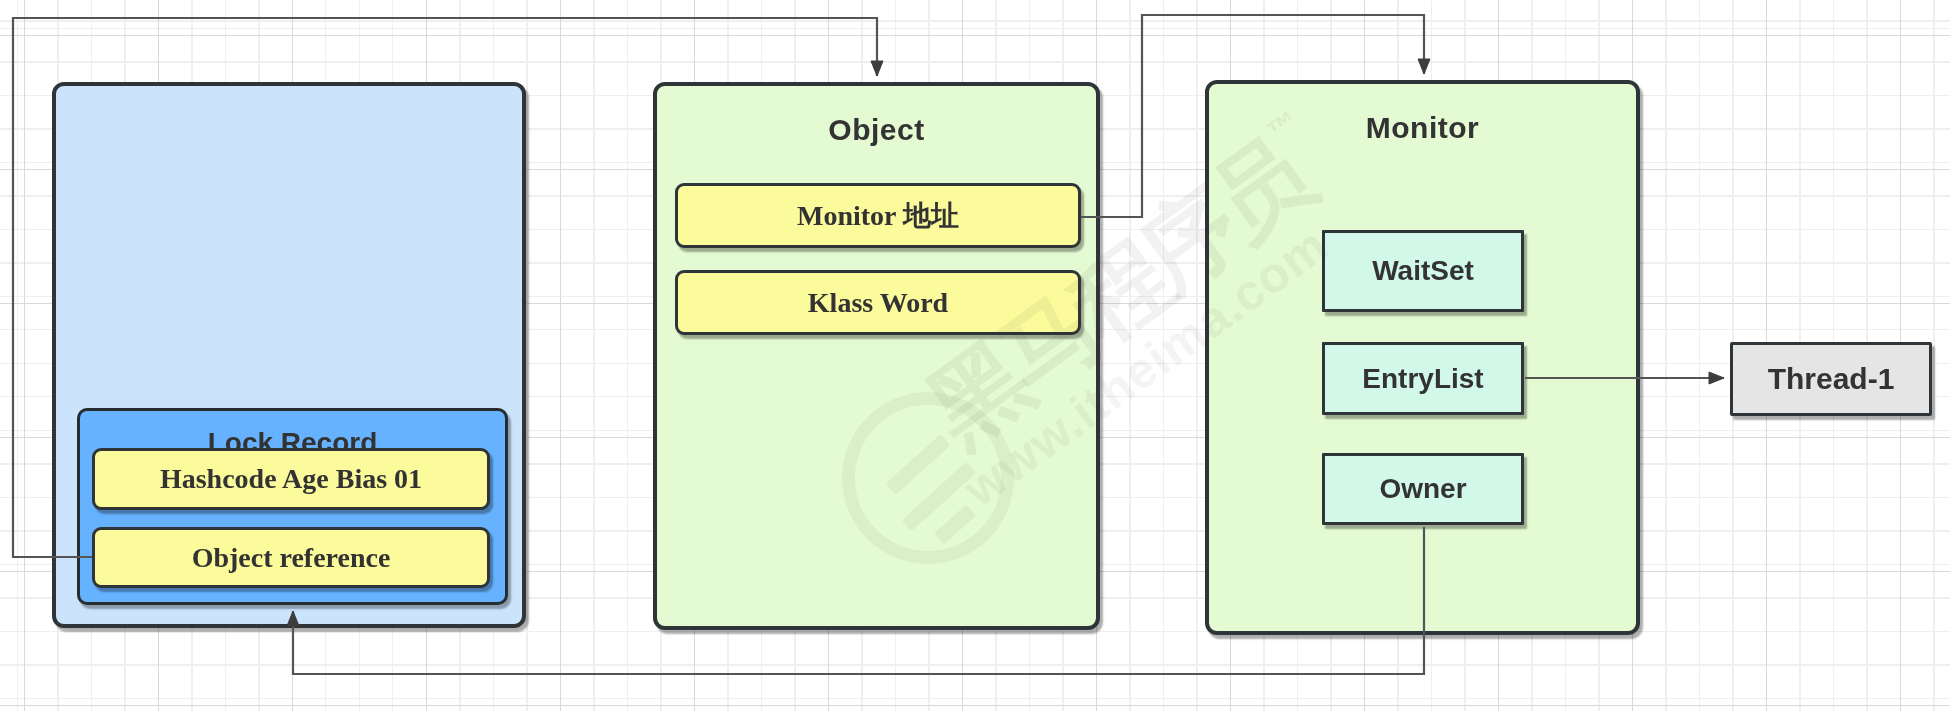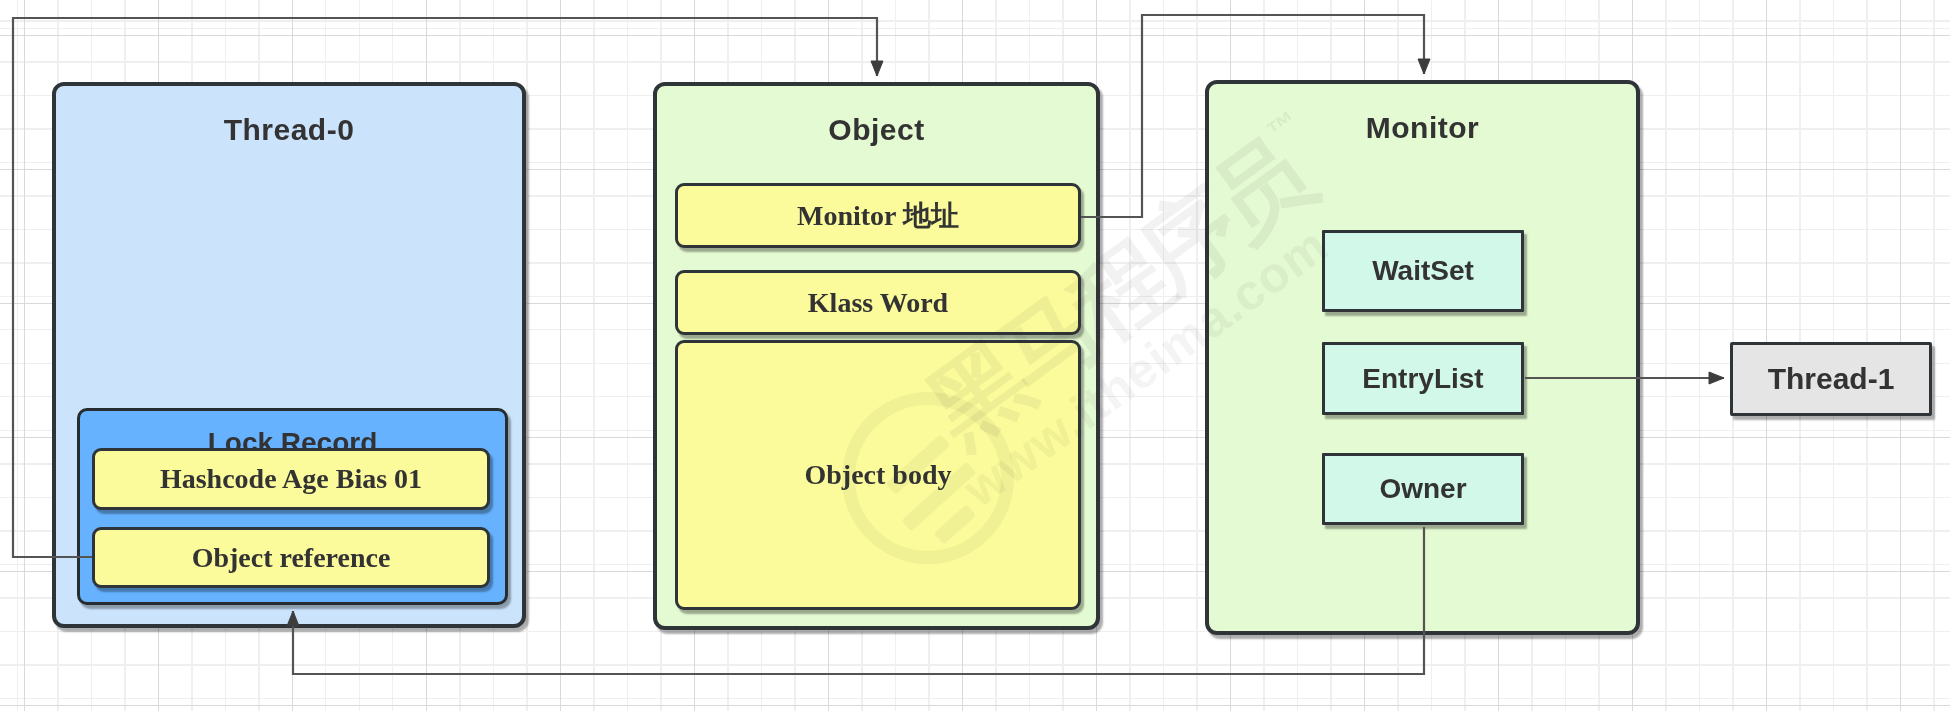--- a/index.html
+++ b/index.html
@@ -76,42 +76,38 @@
   <div class="wm wm-url">www.itheima.com</div>
   <div class="wm wm-logo">
     <i class="s1"></i>
     <i class="s2"></i>
     <i class="s3"></i>
   </div>
 
   <div class="layer-boxes">
 
     <div class="box bigbox shadow thread0-box">
-      <span class="bigtitle">Thread-0</span>
       <div class="box lockrec shadow lock-record-box">
         <span class="lockrec-title">Lock Record</span>
         <div class="box field yellow shadow hashcode-field">
           <span>Hashcode Age Bias 01</span>
         </div>
         <div class="box field yellow shadow objref-field">
           <span>Object reference</span>
         </div>
       </div>
     </div>
 
     <div class="box bigbox shadow object-box">
       <span class="bigtitle">Object</span>
       <div class="box field yellow shadow monaddr-field">
         <span>Monitor 地址</span>
       </div>
       <div class="box field yellow shadow klass-field">
         <span>Klass Word</span>
-      </div>
-      <div class="box field yellow shadow objbody-field">
-        <span>Object body</span>
       </div>
     </div>
 
     <div class="box bigbox shadow monitor-box">
       <span class="bigtitle">Monitor</span>
       <div class="box field cyan shadow waitset-field">
         <span>WaitSet</span>
       </div>
       <div class="box field cyan shadow entrylist-field">
         <span>EntryList</span>

